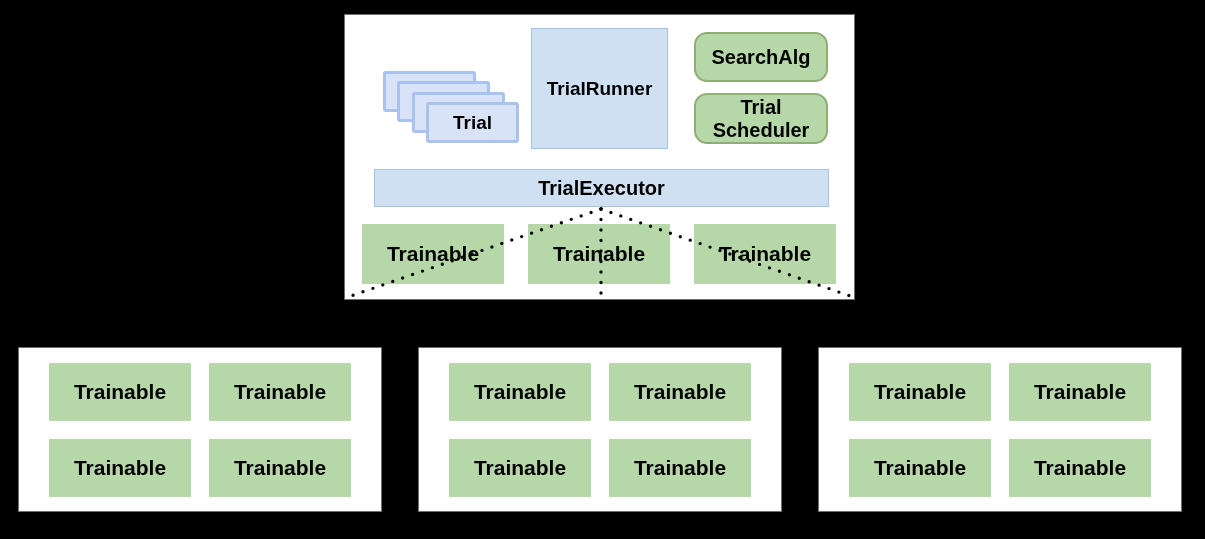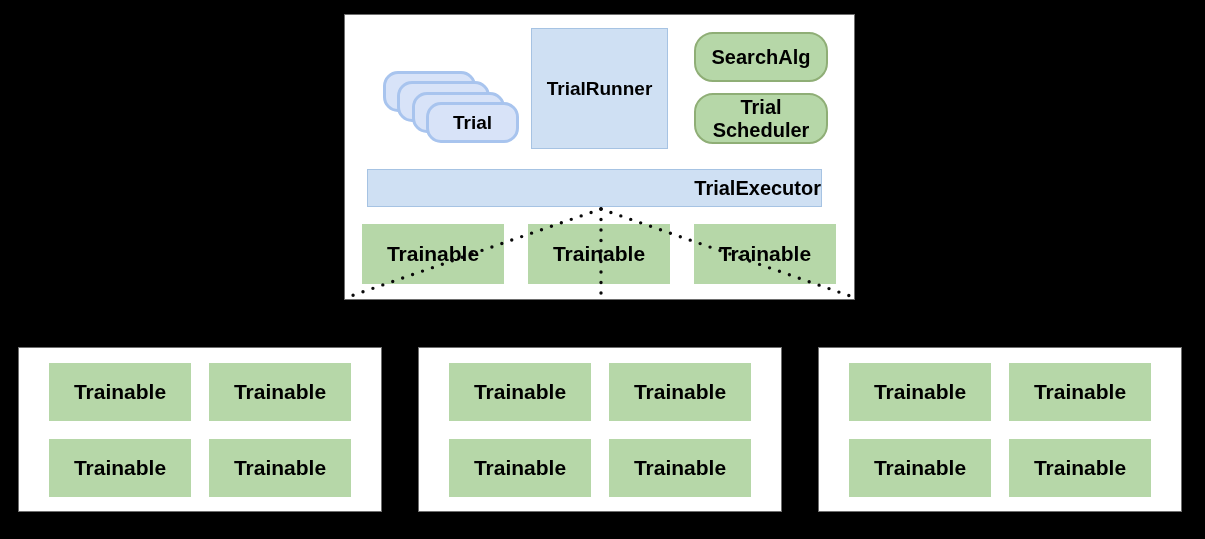--- a/index.html
+++ b/index.html
@@ -24,26 +24,26 @@
 
   .abs{position:absolute;box-sizing:border-box;}
 
   .blue-box{
     background:#cfe0f3;
     border:1.5px solid #a6c3e3;
     display:flex;align-items:center;justify-content:center;
     font-weight:bold;
   }
   #trial-runner{left:186px;top:13px;width:137px;height:121px;font-size:19px;}
-  #trial-executor{left:22px;top:154px;width:455px;height:38px;font-size:20px;justify-content:flex-end;}
+  #trial-executor{left:29px;top:154px;width:455px;height:38px;font-size:20px;}
 
   .green-round{
     background:#b6d7a8;
     border:2px solid #8fae76;
-    border-radius:19px;
+    border-radius:13px;
     display:flex;align-items:center;justify-content:center;
     text-align:center;
     font-weight:bold;font-size:20px;line-height:1.15;
   }
   #search-alg{left:349px;top:17px;width:134px;height:50px;}
   #trial-scheduler{left:349px;top:78px;width:134px;height:51px;padding:0 30px;}
 
   .trainable{
     background:#b6d7a8;
     display:flex;align-items:center;justify-content:center;
@@ -59,21 +59,21 @@
   .w-col-0{left:30px;}
   .w-col-1{left:190px;}
   .w-row-0{top:15px;}
   .w-row-1{top:91px;}
 
   .trial-card{
     position:absolute;
     width:93px;height:41px;
     background:#d8e3f8;
     border:3px solid #a8c4ee;
-    border-radius:15px;
+    border-radius:3px;
     box-sizing:border-box;
     display:flex;align-items:center;justify-content:center;
     font-weight:bold;font-size:19px;
   }
   #connector-svg{
     position:absolute;left:0;top:0;width:511px;height:286px;
     pointer-events:none;
   }
   #connector-svg line{
     stroke:#0a0a0a;

